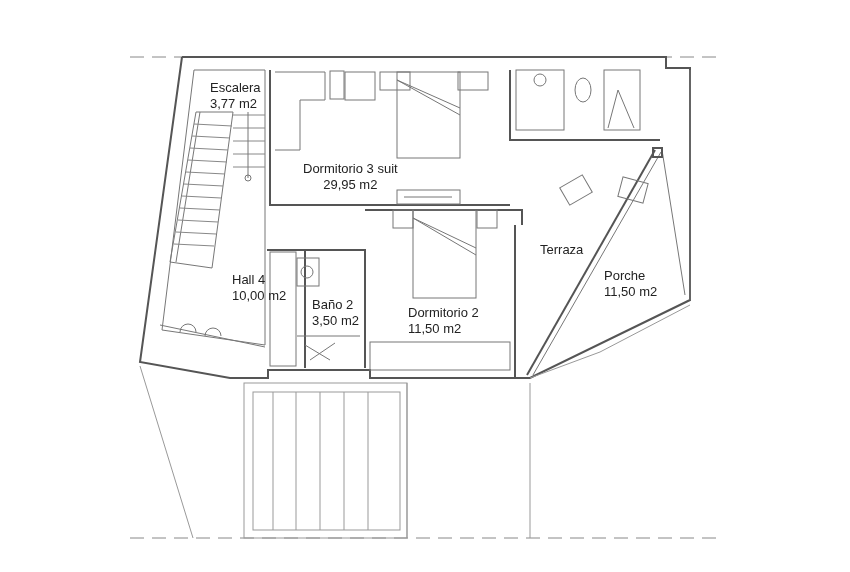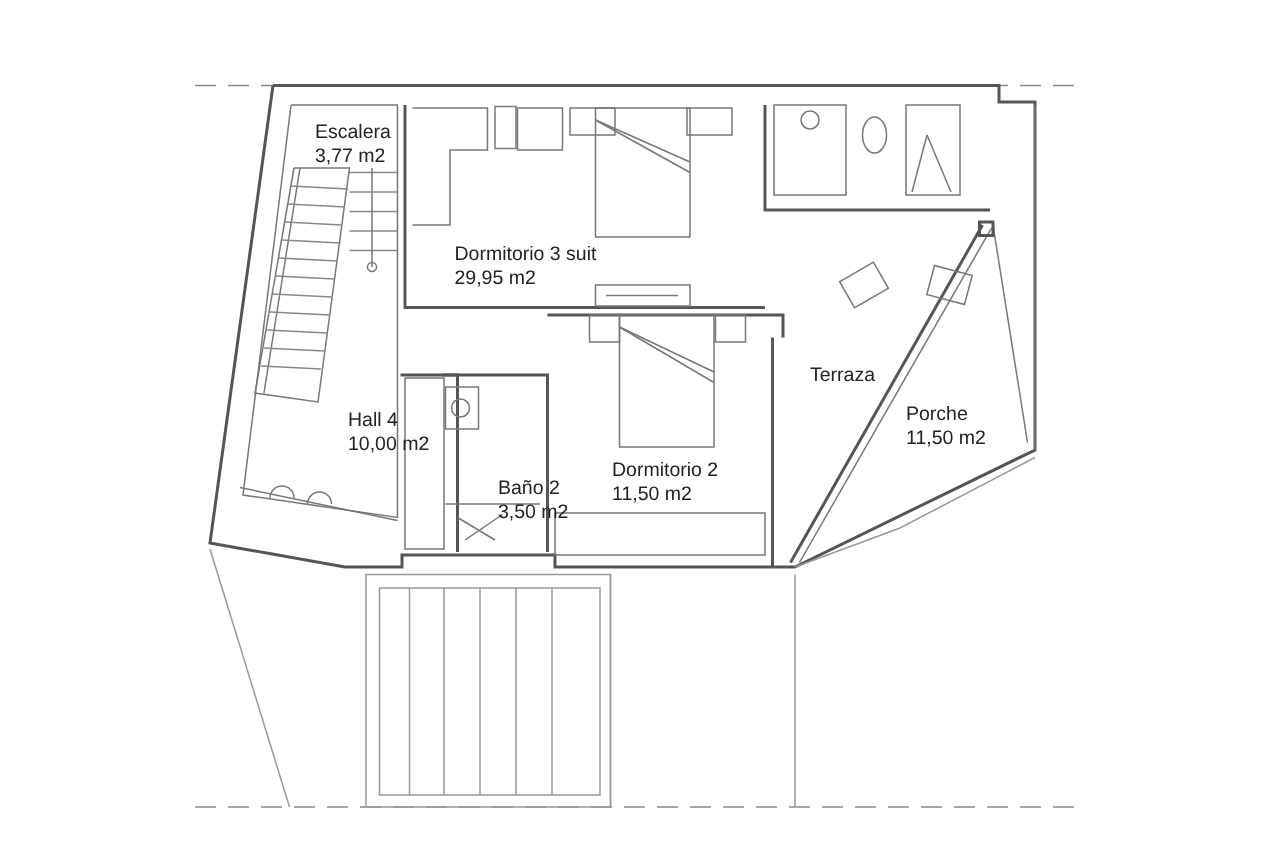--- a/index.html
+++ b/index.html
@@ -120,29 +120,29 @@
     <line class="f" x1="344" y1="392" x2="344" y2="530"></line>
     <line class="f" x1="368" y1="392" x2="368" y2="530"></line>
     <polyline class="f" points="530,378 600,352 690,305"></polyline>
   </g>
 </svg>
 
 <div class="label" style="left:210px;top:80px;">
   <div>Escalera</div>
   <div>3,77 m2</div>
 </div>
-<div class="label" style="left:303px;top:161px;text-align:left;">
+<div class="label" style="left:303px;top:161px;text-align:center;">
   <div>Dormitorio 3 suit</div>
   <div>29,95 m2</div>
 </div>
 <div class="label" style="left:232px;top:272px;">
   <div>Hall 4</div>
   <div>10,00 m2</div>
 </div>
-<div class="label" style="left:332px;top:297px;margin-top:20px;">
+<div class="label" style="left:312px;top:297px;">
   <div>Baño 2</div>
   <div>3,50 m2</div>
 </div>
 <div class="label" style="left:408px;top:305px;">
   <div>Dormitorio 2</div>
   <div>11,50 m2</div>
 </div>
 <div class="label" style="left:540px;top:242px;">
   <div>Terraza</div>
 </div>

